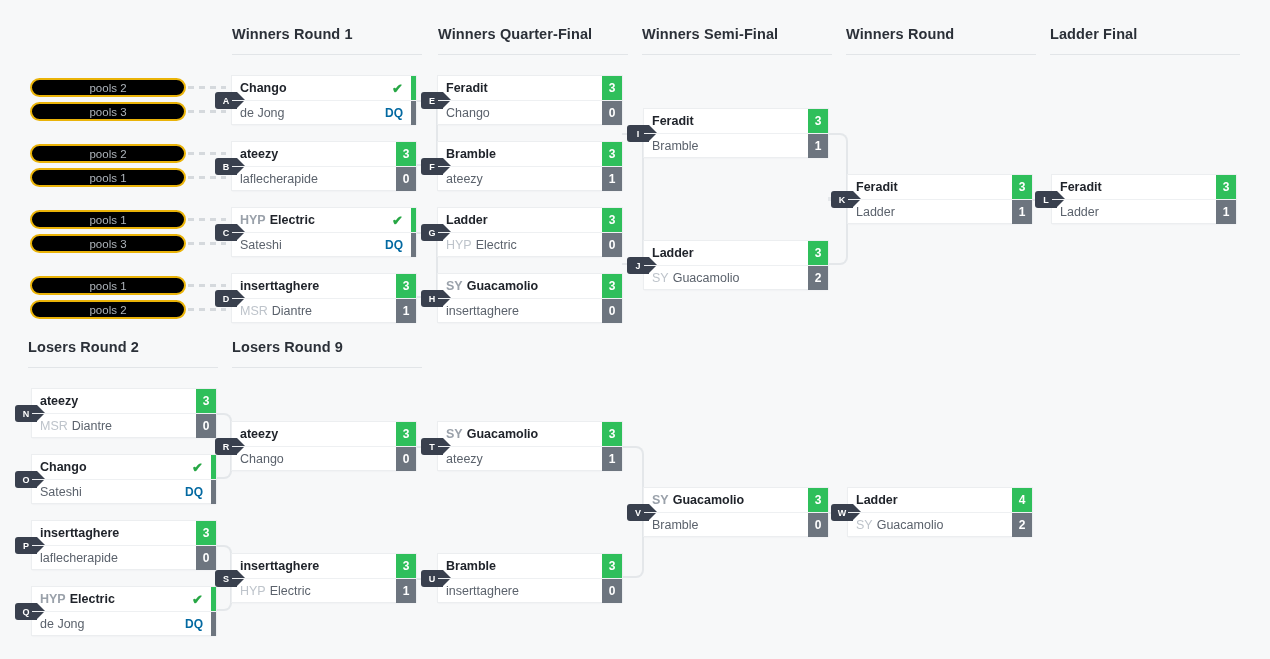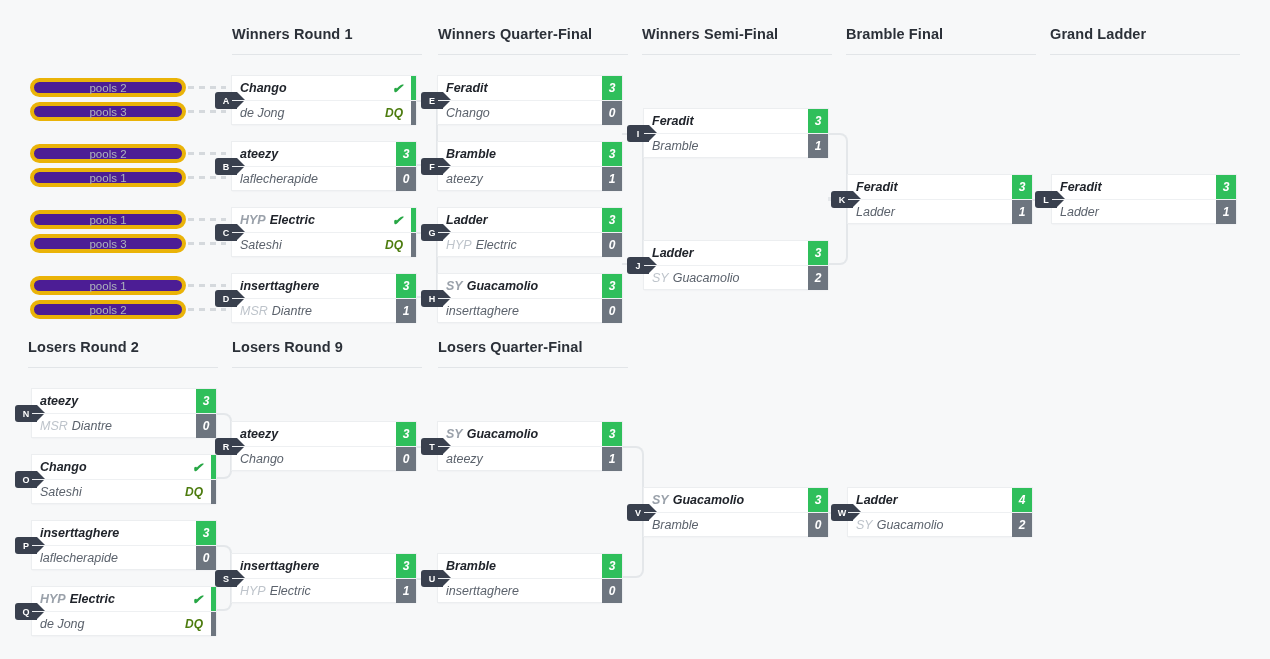--- a/index.html
+++ b/index.html
@@ -21,21 +21,20 @@
   }
   .col-head .rule {
     margin-top:12px; height:1px; background:#e2e5e8; width:190px;
   }
 
   
   .match { position:absolute; width:184px; }
   .match .rows {
     background:#fff;
     box-shadow:0 0 0 1px #eceef0, 0 1px 2px rgba(20,30,50,.07);
-    font-style:italic;
   }
   .row {
     height:24px; display:flex; align-items:center;
     position:relative;
   }
   .row + .row { border-top:1px solid #eef0f2; }
   .name {
     flex:1; padding-left:8px; font-size:12.5px;
     white-space:nowrap; overflow:hidden; text-overflow:ellipsis;
   }
@@ -53,21 +52,21 @@
   }
   .score.green { background:#2fbf5b; }
   .score.grey  { background:#6d757f; }
 
   
   .mark {
     flex:none; padding-right:8px; font-size:12px; font-weight:bold;
     display:flex; align-items:center; justify-content:flex-end;
   }
   .mark.check { color:#27a745; font-size:13px; }
-  .mark.dq    { color:#4d7c0f; }
+  .mark.dq    { color:#0369a1; }
   .stripe { width:5px; height:24px; flex:none; }
   .stripe.green { background:#2fbf5b; }
   .stripe.grey  { background:#6d757f; }
 
   
   .badge {
     position:absolute; left:-17px; top:16px;
     width:22px; height:17px;
     background:#39404e;
     display:flex; align-items:center; justify-content:center;
@@ -77,22 +76,22 @@
   .badge::after {
     content:""; position:absolute; left:100%; top:0;
     border-top:8.5px solid transparent;
     border-bottom:8.5px solid transparent;
     border-left:8px solid #39404e;
   }
 
   
   .seed {
     position:absolute; width:156px; height:19px;
-    border:4px solid #eab308; border-radius:10px;
-    background:#4c1d95;
+    border:2px solid #eab308; border-radius:10px;
+    background:#000000;
     display:flex; align-items:center; justify-content:center;
     font-size:11.5px; color:#aeb4bb;
   }
   .dash {
     position:absolute; height:3px; width:38px;
     background:repeating-linear-gradient(to right,#d5d9dd 0 6px,transparent 6px 11px);
   }
 
   
   .conn {
@@ -112,37 +111,33 @@
     </div>
     <div class="col-head" style="left: 642px; top: 26px;">
       <div class="title">Winners Semi-Final</div>
       <div class="rule"></div>
     </div>
     <div class="col-head" style="left: 438px; top: 26px;">
       <div class="title">Winners Quarter-Final</div>
       <div class="rule"></div>
     </div>
     <div class="col-head" style="left: 846px; top: 26px;">
-      <div class="title">Bramble Final</div>
+      <div class="title">Winners Round</div>
       <div class="rule"></div>
     </div>
     <div class="col-head" style="left: 1050px; top: 26px;">
-      <div class="title">Grand Ladder</div>
+      <div class="title">Ladder Final</div>
       <div class="rule"></div>
     </div>
     <div class="col-head" style="left: 28px; top: 339px;">
       <div class="title">Losers Round 2</div>
       <div class="rule"></div>
     </div>
     <div class="col-head" style="left: 232px; top: 339px;">
       <div class="title">Losers Round 9</div>
-      <div class="rule"></div>
-    </div>
-    <div class="col-head" style="left: 438px; top: 339px;">
-      <div class="title">Losers Quarter-Final</div>
       <div class="rule"></div>
     </div>
     <div class="seed" style="left: 30px; top: 78px;">pools 2</div>
     <div class="dash" style="left: 188px; top: 86px;"></div>
     <div class="seed" style="left: 30px; top: 102px;">pools 3</div>
     <div class="dash" style="left: 188px; top: 110px;"></div>
     <div class="seed" style="left: 30px; top: 144px;">pools 2</div>
     <div class="dash" style="left: 188px; top: 152px;"></div>
     <div class="seed" style="left: 30px; top: 168px;">pools 1</div>
     <div class="dash" style="left: 188px; top: 176px;"></div>

